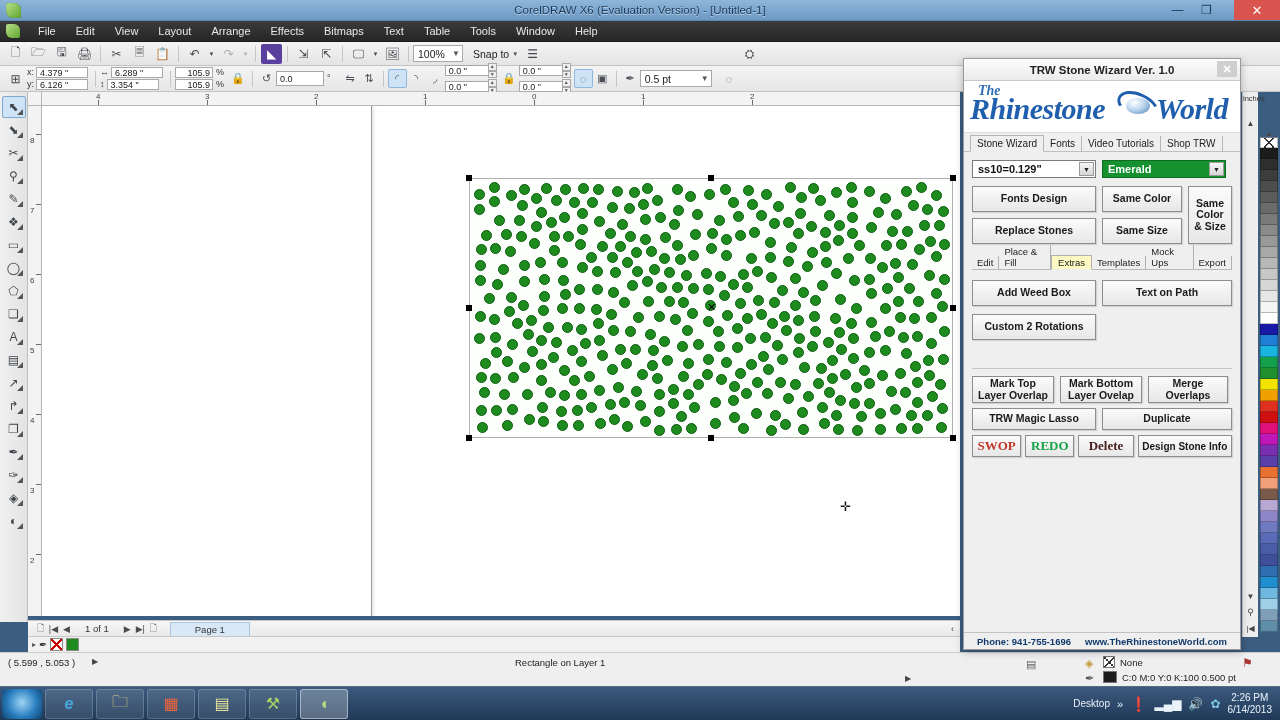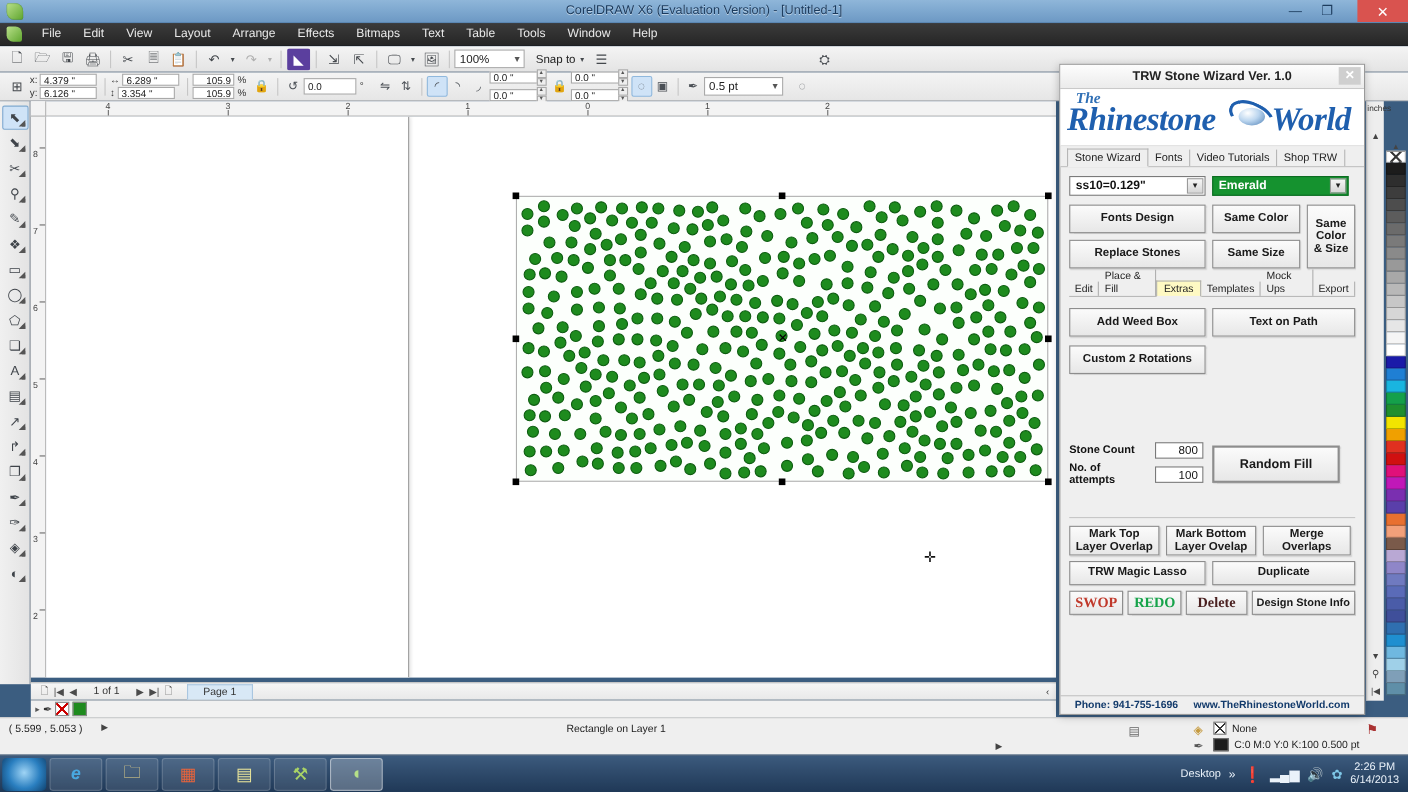--- a/index.html
+++ b/index.html
@@ -150,21 +150,21 @@
             text-shadow: 0 0 2px #fff; }
   
   #navbar {
     position: absolute; top: 620px; left: 28px; width: 932px; height: 17px;
     background: linear-gradient(to bottom,#f6f6f6,#e9e9e9);
     border-top: 1px solid #c7c7c7; border-bottom: 1px solid #c7c7c7;
     display: flex; align-items: center; font-size: 9.5px; color: #333;
   }
   .navbtn { width: 13px; text-align: center; color: #4b4b4b; font-size: 9px; }
   #pagetab {
-    margin-left: 10px; padding: 1px 14px; background: #d8e8f6;
+    margin-left: 10px; padding: 1px 24px; background: #d8e8f6;
     border: 1px solid #a9c6e0; border-bottom: none; font-size: 9.5px;
   }
   #statusrow {
     position: absolute; top: 637px; left: 28px; width: 932px; height: 15px;
     background: #f1f1f1; display: flex; align-items: center; padding-left: 4px; gap: 3px;
   }
   .swatchbox { width: 13px; height: 13px; border: 1px solid #8a8a8a; }
   
   #statusbar {
     position: absolute; top: 652px; left: 0; width: 1280px; height: 34px;
@@ -339,21 +339,21 @@
   <div class="tsep"></div>
   <div class="tbi" style="background:#5b3f9e;color:#fff;border-radius:2px">◣</div>
   <div class="tsep"></div>
   <div class="tbi">⇲</div>
   <div class="tbi">⇱</div>
   <div class="tsep"></div>
   <div class="tbi">🖵</div>
   <div class="tbi" style="width:9px;font-size:7px">▾</div>
   <div class="tbi">🖼</div>
   <div class="tsep"></div>
-  <div class="combo" style="width:64px">
+  <div class="combo" style="width:50px">
     <span>100%</span>
     <span class="arw">▼</span>
   </div>
   <div style="width:10px"></div>
   <div style="font-size:10.5px;color:#222">Snap to</div>
   <div class="tbi" style="width:10px;font-size:7px">▾</div>
   <div class="tbi">☰</div>
   <div style="flex:1"></div>
   <div class="tbi" style="margin-right:520px">⛭</div>
 </div>
@@ -1083,33 +1083,20 @@
   </div>
 
   <div class="trw-row" style="padding-top:10px">
     <div class="tbtn h26" style="width:124px">Add Weed Box</div>
     <div class="tbtn h26" style="width:130px">Text on Path</div>
   </div>
   <div class="trw-row" style="padding-top:8px">
     <div class="tbtn h26" style="width:124px">Custom 2 Rotations</div>
   </div>
 
-  <div style="display:flex;align-items:center;gap:8px;padding:62px 8px 0 8px">
-    <div style="display:flex;flex-direction:column;gap:3px">
-      <div style="display:flex;align-items:center;gap:6px">
-        <span class="cntlabel" style="width:72px">Stone  Count</span>
-        <div class="cntfield">800</div>
-      </div>
-      <div style="display:flex;align-items:center;gap:6px">
-        <span class="cntlabel" style="width:72px">No. of attempts</span>
-        <div class="cntfield">100</div>
-      </div>
-    </div>
-    <div class="tbtn" style="width:116px;height:34px;border-width:2px;font-size:11.5px">Random Fill</div>
-  </div>
 
   <div class="trw-sep" style="margin-top:28px"></div>
 
   <div class="trw-row" style="padding-top:7px">
     <div class="tbtn h27" style="width:82px;white-space:pre-line">Mark Top
 Layer Overlap</div>
     <div class="tbtn h27" style="width:82px;white-space:pre-line">Mark Bottom
 Layer Ovelap</div>
     <div class="tbtn h27" style="width:80px;white-space:pre-line">Merge
 Overlaps</div>

